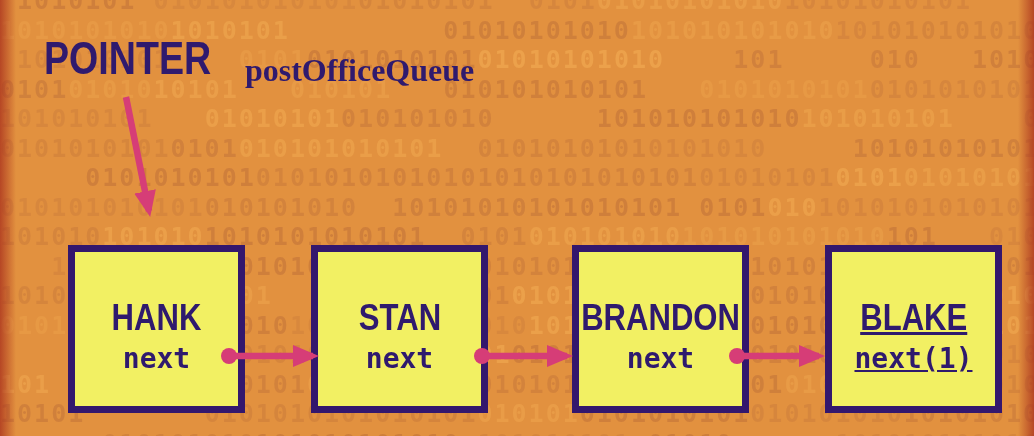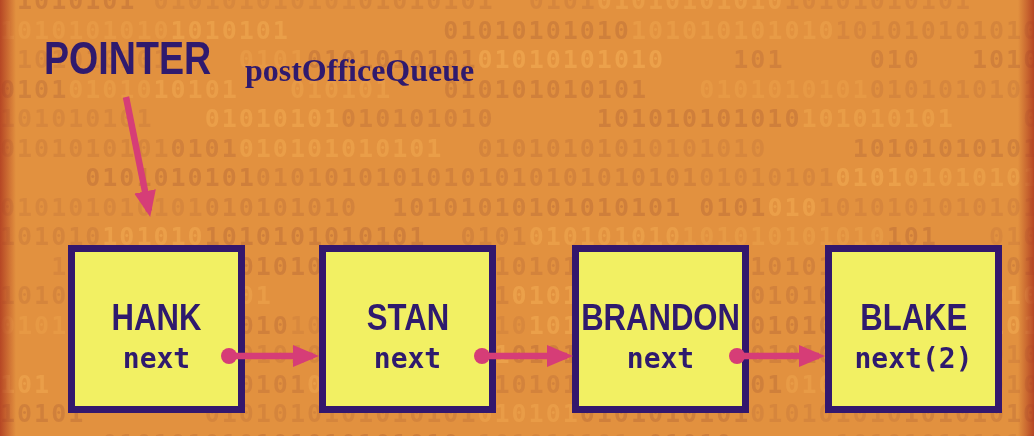--- a/index.html
+++ b/index.html
@@ -70,23 +70,23 @@
     box-sizing: border-box;
     background: var(--yellow, #f2f063);
     border: 7px solid var(--border, #33176d);
     z-index: 3;
     display: flex; flex-direction: column;
     align-items: center; justify-content: center;
     padding-top: 14px;
     color: var(--ink, #321e72);
   }
   .node-1 { left: 68px; }
-  .node-2 { left: 319px; }
+  .node-2 { left: 311px; }
   .node-3 { left: 572px; }
-  .node-4 { left: 825px; }
+  .node-4 { left: 825px; text-decoration: underline; }
   .node-name {
     font-size: 37px; font-weight: bold;
     line-height: 1;
     transform: scaleX(0.84);
     transform-origin: center;
     white-space: nowrap;
   }
   .node-next {
     font-family: "DejaVu Sans Mono", monospace;
     font-size: 28px; font-weight: bold;
@@ -160,16 +160,16 @@
   <div class="node node-2">
     <span class="node-name">STAN</span>
     <span class="node-next">next</span>
   </div>
   <div class="node node-3">
     <span class="node-name">BRANDON</span>
     <span class="node-next">next</span>
   </div>
   <div class="node node-4">
     <span class="node-name">BLAKE</span>
-    <span class="node-next">next(2)</span>
+    <span class="node-next">next(1)</span>
   </div>
 
 </div>
 
 </body></html>

